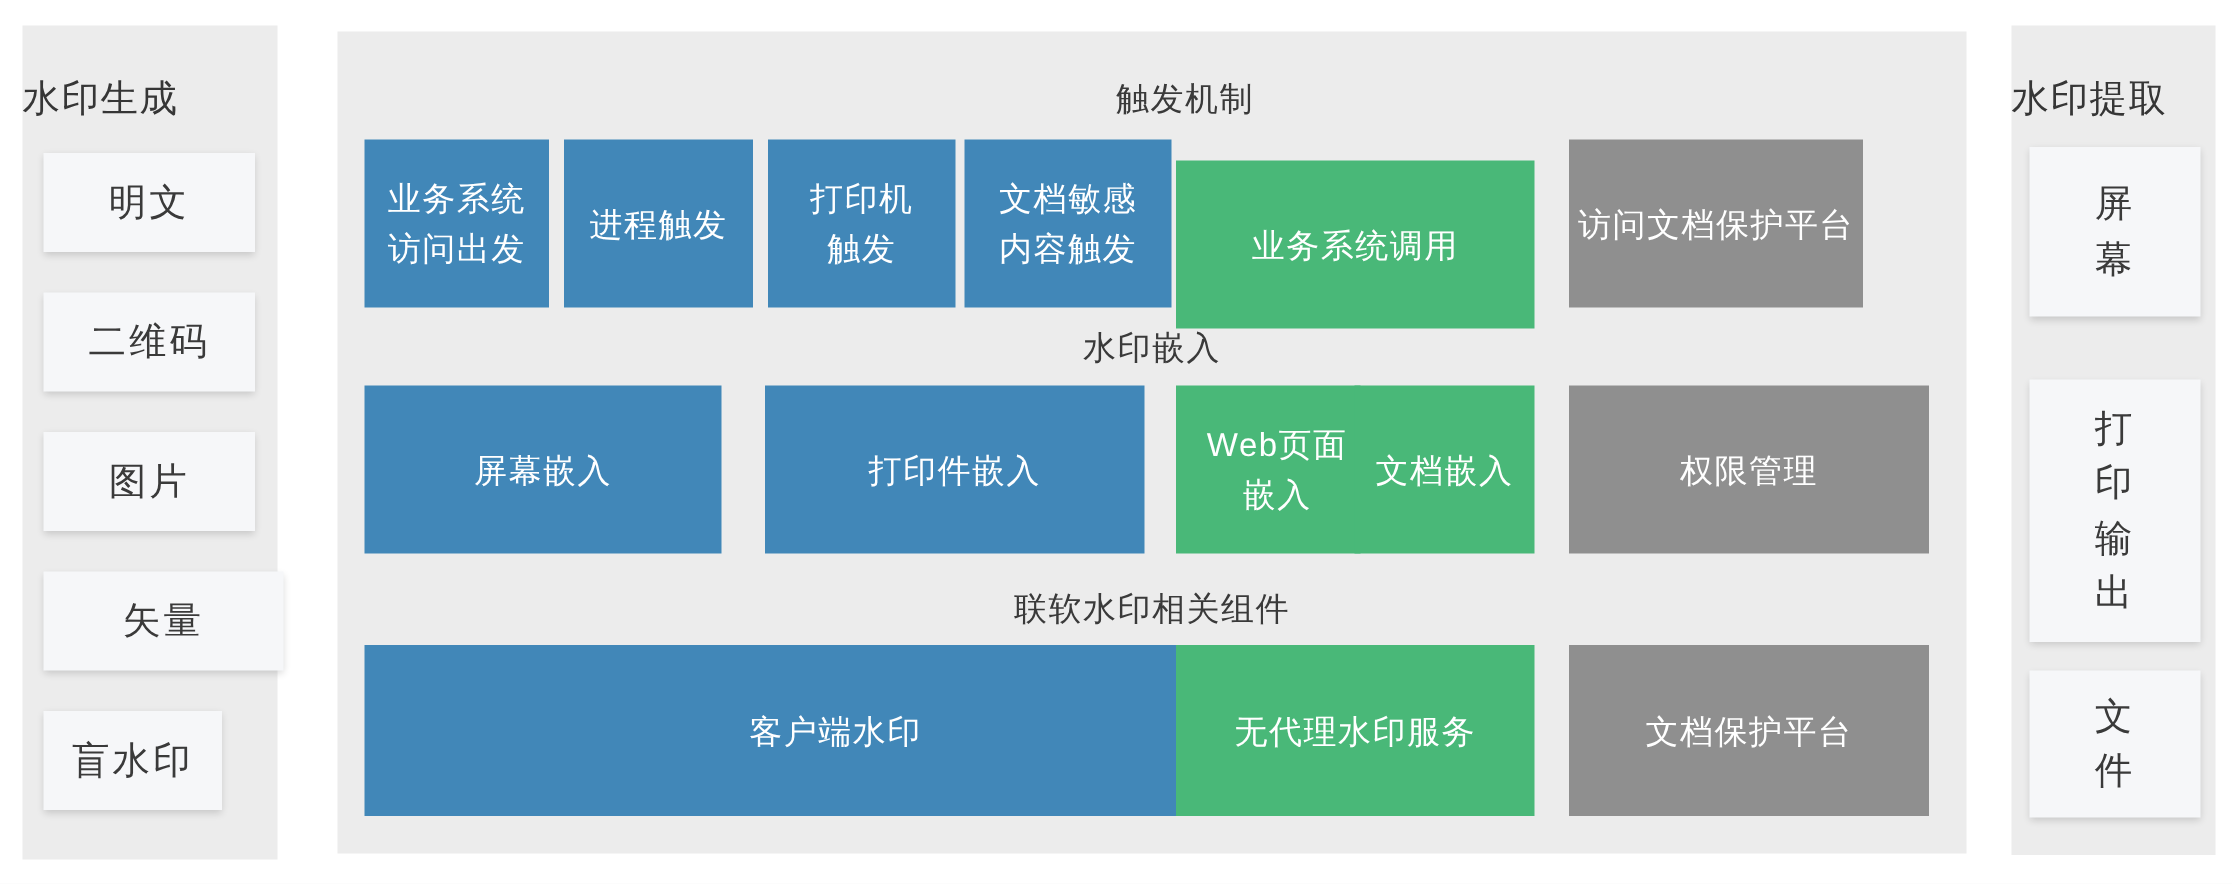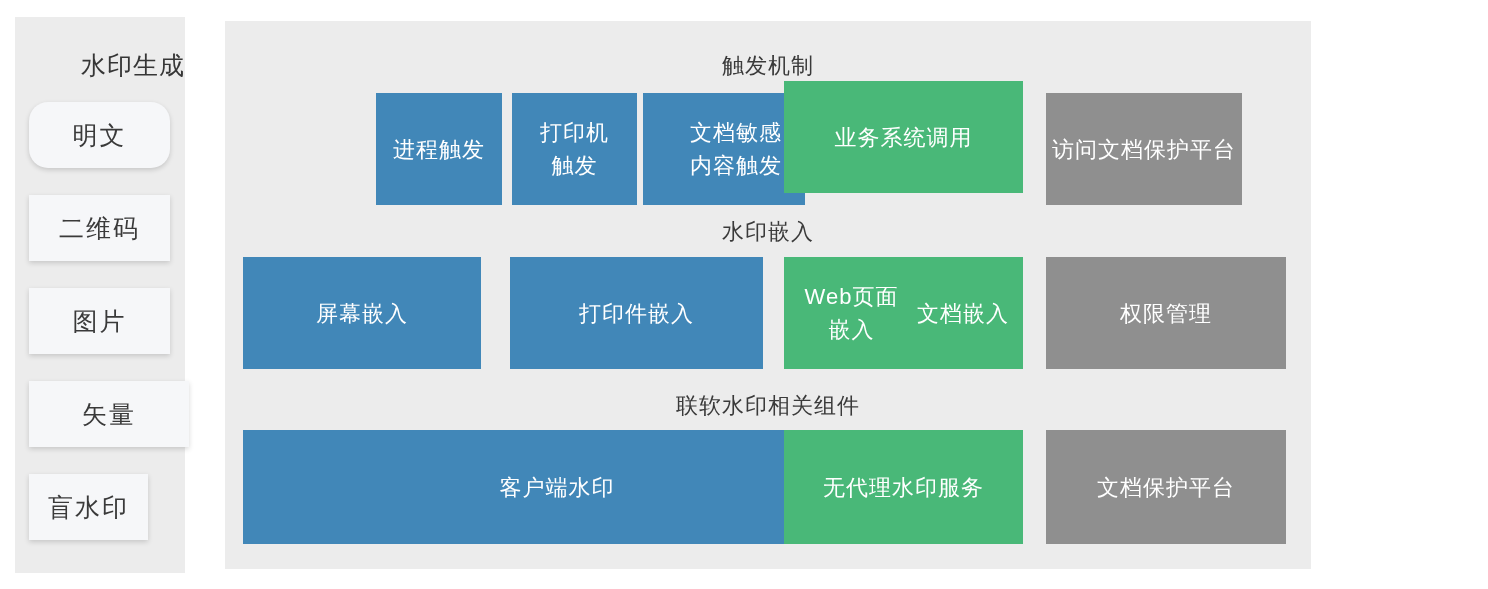--- a/index.html
+++ b/index.html
@@ -4,21 +4,21 @@
 <style>
   html,body{margin:0;padding:0;background:#ffffff;}
   body{font-family:"Liberation Sans","DejaVu Sans",sans-serif;}
   #stage{position:relative;width:1488px;height:589px;background:#ffffff;overflow:hidden;}
 
   .panel{position:absolute;background:#ececec;}
   #left-panel{left:15px;top:17px;width:170px;height:556px;}
   #center-panel{left:225px;top:21px;width:1086px;height:548px;}
   #right-panel{left:1341px;top:17px;width:136px;height:553px;}
 
-  .side-title{position:absolute;left:0;width:100%;text-align:right;
+  .side-title{position:absolute;left:0;width:100%;text-align:left;
     font-size:25px;color:#363636;letter-spacing:1px;}
   #left-panel .side-title{top:32px;}
   #right-panel .side-title{top:32px;}
 
   .side-card{position:absolute;background:#f6f7f9;
     box-shadow:0 2px 5px rgba(0,0,0,0.16);
     display:flex;align-items:center;justify-content:center;
     font-size:25px;color:#3a3a3a;text-align:center;
     white-space:pre-line;line-height:1.45;letter-spacing:2px;}
 
@@ -32,46 +32,59 @@
   .box.green{background:#49b878;}
   .box.gray{background:#8f8f8f;}
 </style>
 </head>
 <body>
 
 <div id="stage">
 
   <div id="left-panel" class="panel">
     <div class="side-title">水印生成</div>
-    <div class="side-card" style="left:14px;top:85px;width:141px;height:66px;border-radius:19px;">明文</div>
+    <div class="side-card" style="left:14px;top:85px;width:141px;height:66px;">明文</div>
     <div class="side-card" style="left:14px;top:178px;width:141px;height:66px;">二维码</div>
     <div class="side-card" style="left:14px;top:271px;width:141px;height:66px;">图片</div>
     <div class="side-card" style="left:14px;top:364px;width:160px;height:66px;">矢量</div>
     <div class="side-card" style="left:14px;top:457px;width:119px;height:66px;">盲水印</div>
   </div>
 
   <div id="center-panel" class="panel">
 
-    <div class="section-title" style="top:30px;">触发机制</div>
+    <div class="section-title" style="top:30px;padding-left:22px;">触发机制</div>
+    <div class="box blue" style="left:18px;top:72px;width:123px;height:112px;">业务系统
+访问出发</div>
     <div class="box blue" style="left:151px;top:72px;width:126px;height:112px;">进程触发</div>
     <div class="box blue" style="left:287px;top:72px;width:125px;height:112px;">打印机
 触发</div>
-    <div class="box blue" style="left:418px;top:72px;width:138px;height:112px;padding-left:24px;">文档敏感
+    <div class="box blue" style="left:418px;top:72px;width:138px;height:112px;">文档敏感
 内容触发</div>
-    <div class="box green" style="left:559px;top:60px;width:239px;height:112px;">业务系统调用</div>
+    <div class="box green" style="left:559px;top:86px;width:239px;height:112px;">业务系统调用</div>
     <div class="box gray" style="left:821px;top:72px;width:196px;height:112px;">访问文档保护平台</div>
 
     <div class="section-title" style="top:196px;">水印嵌入</div>
     <div class="box blue" style="left:18px;top:236px;width:238px;height:112px;">屏幕嵌入</div>
     <div class="box blue" style="left:285px;top:236px;width:253px;height:112px;">打印件嵌入</div>
     <div class="box green" style="left:559px;top:236px;width:111px;height:112px;padding-left:12px;">Web页面
 嵌入</div>
     <div class="box green" style="left:678px;top:236px;width:120px;height:112px;">文档嵌入</div>
     <div class="box gray" style="left:821px;top:236px;width:240px;height:112px;">权限管理</div>
 
     <div class="section-title" style="top:370px;">联软水印相关组件</div>
     <div class="box blue" style="left:18px;top:409px;width:628px;height:114px;">客户端水印</div>
     <div class="box green" style="left:559px;top:409px;width:239px;height:114px;">无代理水印服务</div>
     <div class="box gray" style="left:821px;top:409px;width:240px;height:114px;text-align:center;">文档保护平台</div>
   </div>
 
+  <div id="right-panel" class="panel">
+    <div class="side-title">水印提取</div>
+    <div class="side-card" style="left:12px;top:81px;width:114px;height:113px;">屏
+幕</div>
+    <div class="side-card" style="left:12px;top:236px;width:114px;height:175px;">打
+印
+输
+出</div>
+    <div class="side-card" style="left:12px;top:430px;width:114px;height:98px;">文
+件</div>
+  </div>
 
 </div>
 
 </body></html>

